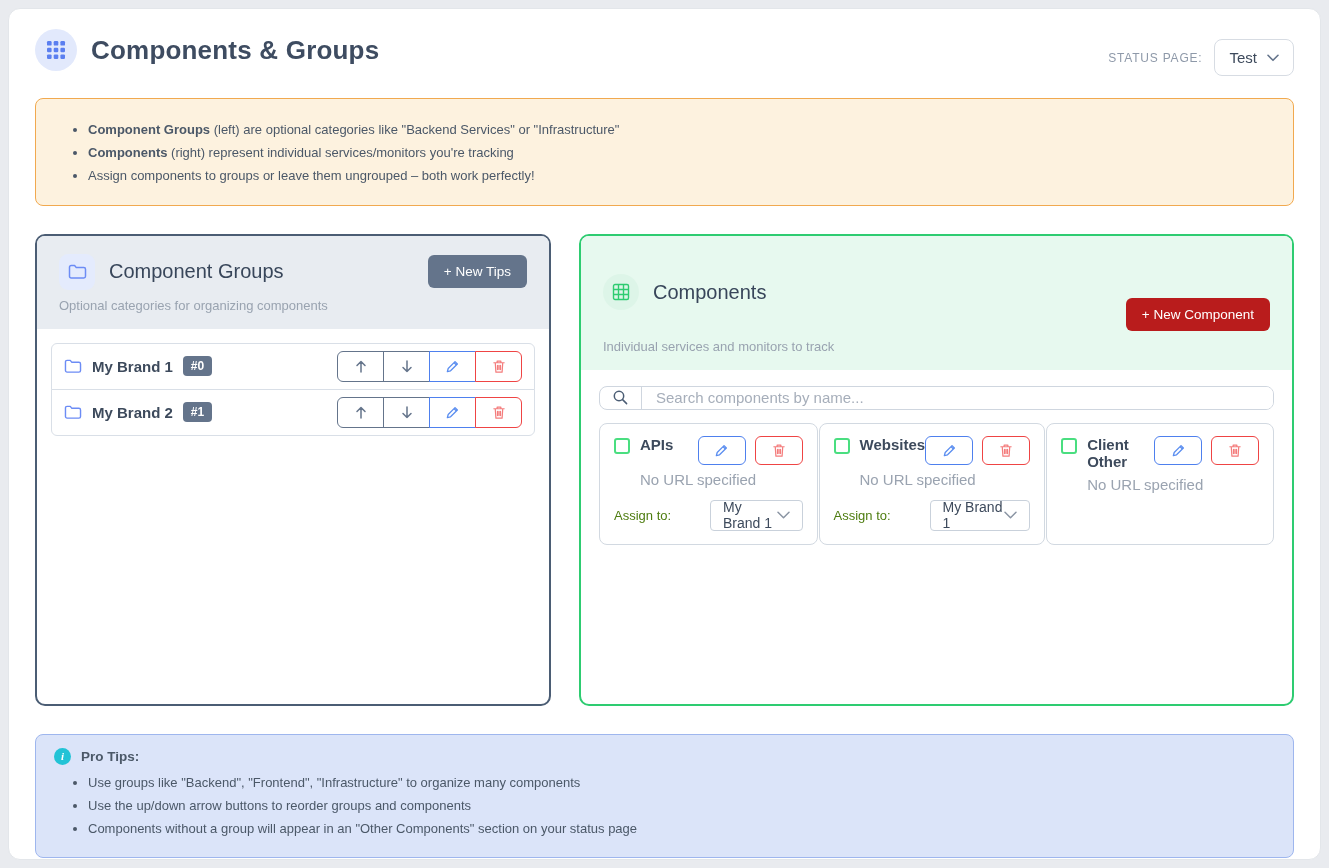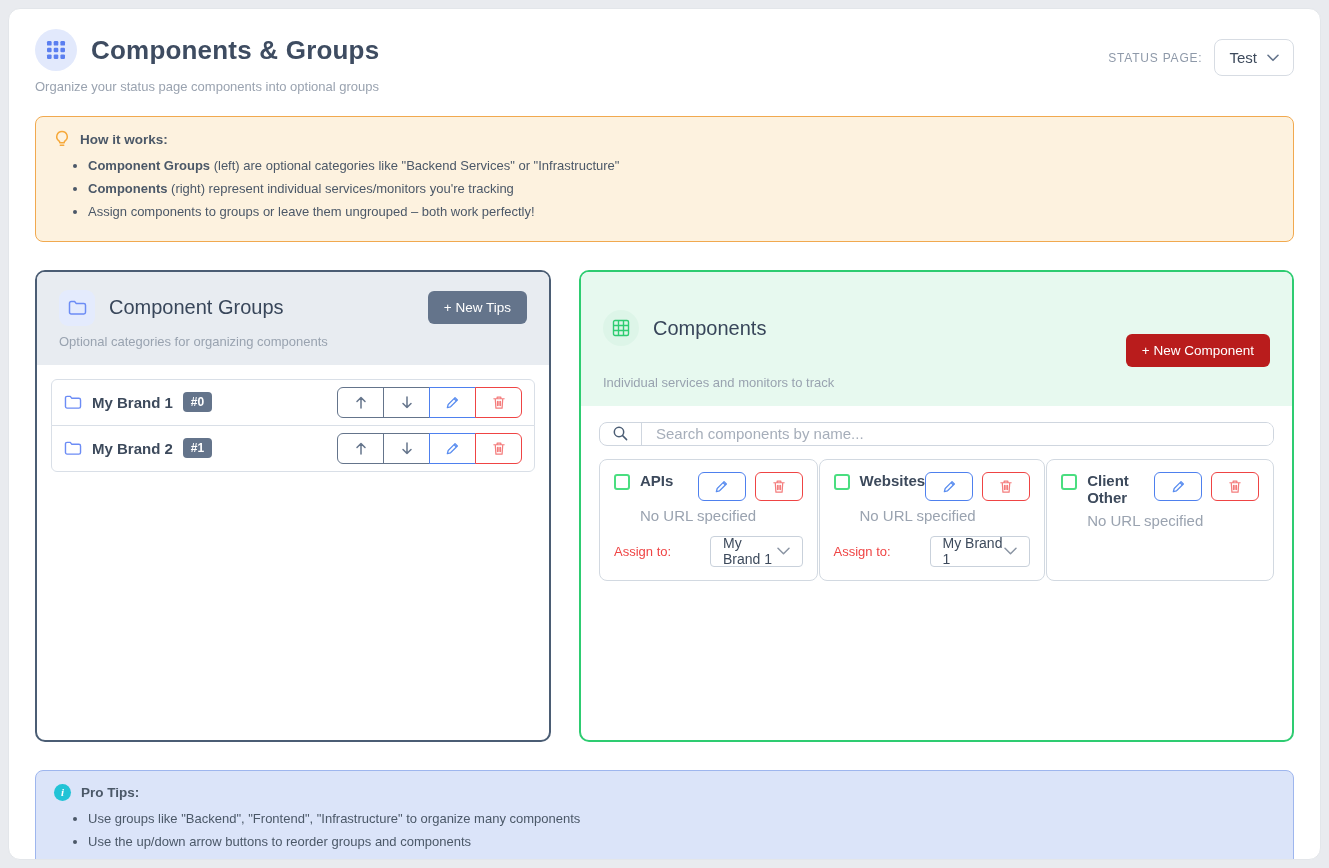--- a/index.html
+++ b/index.html
@@ -128,21 +128,21 @@
     width:16px; height:16px; border:2px solid #4ade80; border-radius:3px;
     margin:2px 10px 0 0; cursor:pointer; background:#fff; flex:none;
   }
   .comp-name { font-size:15px; font-weight:700; color:#3d4a5c; }
   .comp-url { font-size:15px; color:#9aa3b0; margin:6px 0 0 26px; }
   .card-actions { margin-left:auto; display:flex; gap:9px; }
   .card-actions .icon-btn { width:48px; height:29px; border-radius:6px; }
   .card-actions .icon-btn.edit { border:1px solid #4e80ee; }
   .card-actions .icon-btn.del  { border:1px solid #ef4444; }
   .assign-row { display:flex; align-items:center; margin-top:12px; }
-  .assign-label { font-size:13px; color:#ef4444; width:96px; flex:none; }
+  .assign-label { font-size:13px; color:#4d7c0f; width:96px; flex:none; }
   .assign-select {
     flex:1; height:31px; border:1px solid #c9d1db; border-radius:4px;
     display:flex; align-items:center; padding:0 12px; cursor:pointer;
     font-size:14px; color:#3d4a5c; background:#fff;
   }
   .assign-select .chev { margin-left:auto; display:flex; }
 </style>
 </head>
 <body>
 
@@ -161,45 +161,35 @@
                 <rect x="7.7" y="7.7" width="4.6" height="4.6" rx="1.2"></rect>
                 <rect x="14.4" y="7.7" width="4.6" height="4.6" rx="1.2"></rect>
               <rect x="1" y="14.4" width="4.6" height="4.6" rx="1.2"></rect>
                 <rect x="7.7" y="14.4" width="4.6" height="4.6" rx="1.2"></rect>
                 <rect x="14.4" y="14.4" width="4.6" height="4.6" rx="1.2"></rect>
             </g>
           </svg>
         </div>
         <div class="page-title">Components &amp; Groups</div>
       </div>
-      <div class="page-subtitle">Organize your status page components into optional groups</div>
     </div>
     <div class="header-right">
       <span class="status-page-label">STATUS PAGE:</span>
       <div class="status-page-select">
         <span>Test</span>
         <span style="display:flex">
           <svg width="12" height="8" viewBox="0 0 12 8">
               <path d="M1 1.3l5 5 5-5" fill="none" stroke="#64748b" stroke-width="1.6" stroke-linecap="round" stroke-linejoin="round"></path>
             </svg>
         </span>
       </div>
     </div>
   </div>
 
   <div class="info-box how-box">
-    <div class="info-title-row">
-      <span class="bulb-badge">
-        <svg width="16" height="18" viewBox="0 0 16 18" fill="none" stroke="#f6a93b" stroke-width="1.5" stroke-linecap="round" stroke-linejoin="round">
-          <path d="M8 1.5a5.2 5.2 0 0 1 3.1 9.4c-.6.5-.9 1.1-.9 1.8H5.8c0-.7-.3-1.3-.9-1.8A5.2 5.2 0 0 1 8 1.5z"></path>
-          <path d="M6.3 15.3h3.4"></path>
-        </svg>
-      </span>
-      <span>How it works:</span>
-    </div>
     <ul>
         <li><strong>Component Groups</strong> (left) are optional categories like "Backend Services" or "Infrastructure"</li>
         <li><strong>Components</strong> (right) represent individual services/monitors you're tracking</li>
         <li>Assign components to groups or leave them ungrouped – both work perfectly!</li>
       </ul>
   </div>
 
   <div class="panels">
 
     <div class="panel groups-panel">

